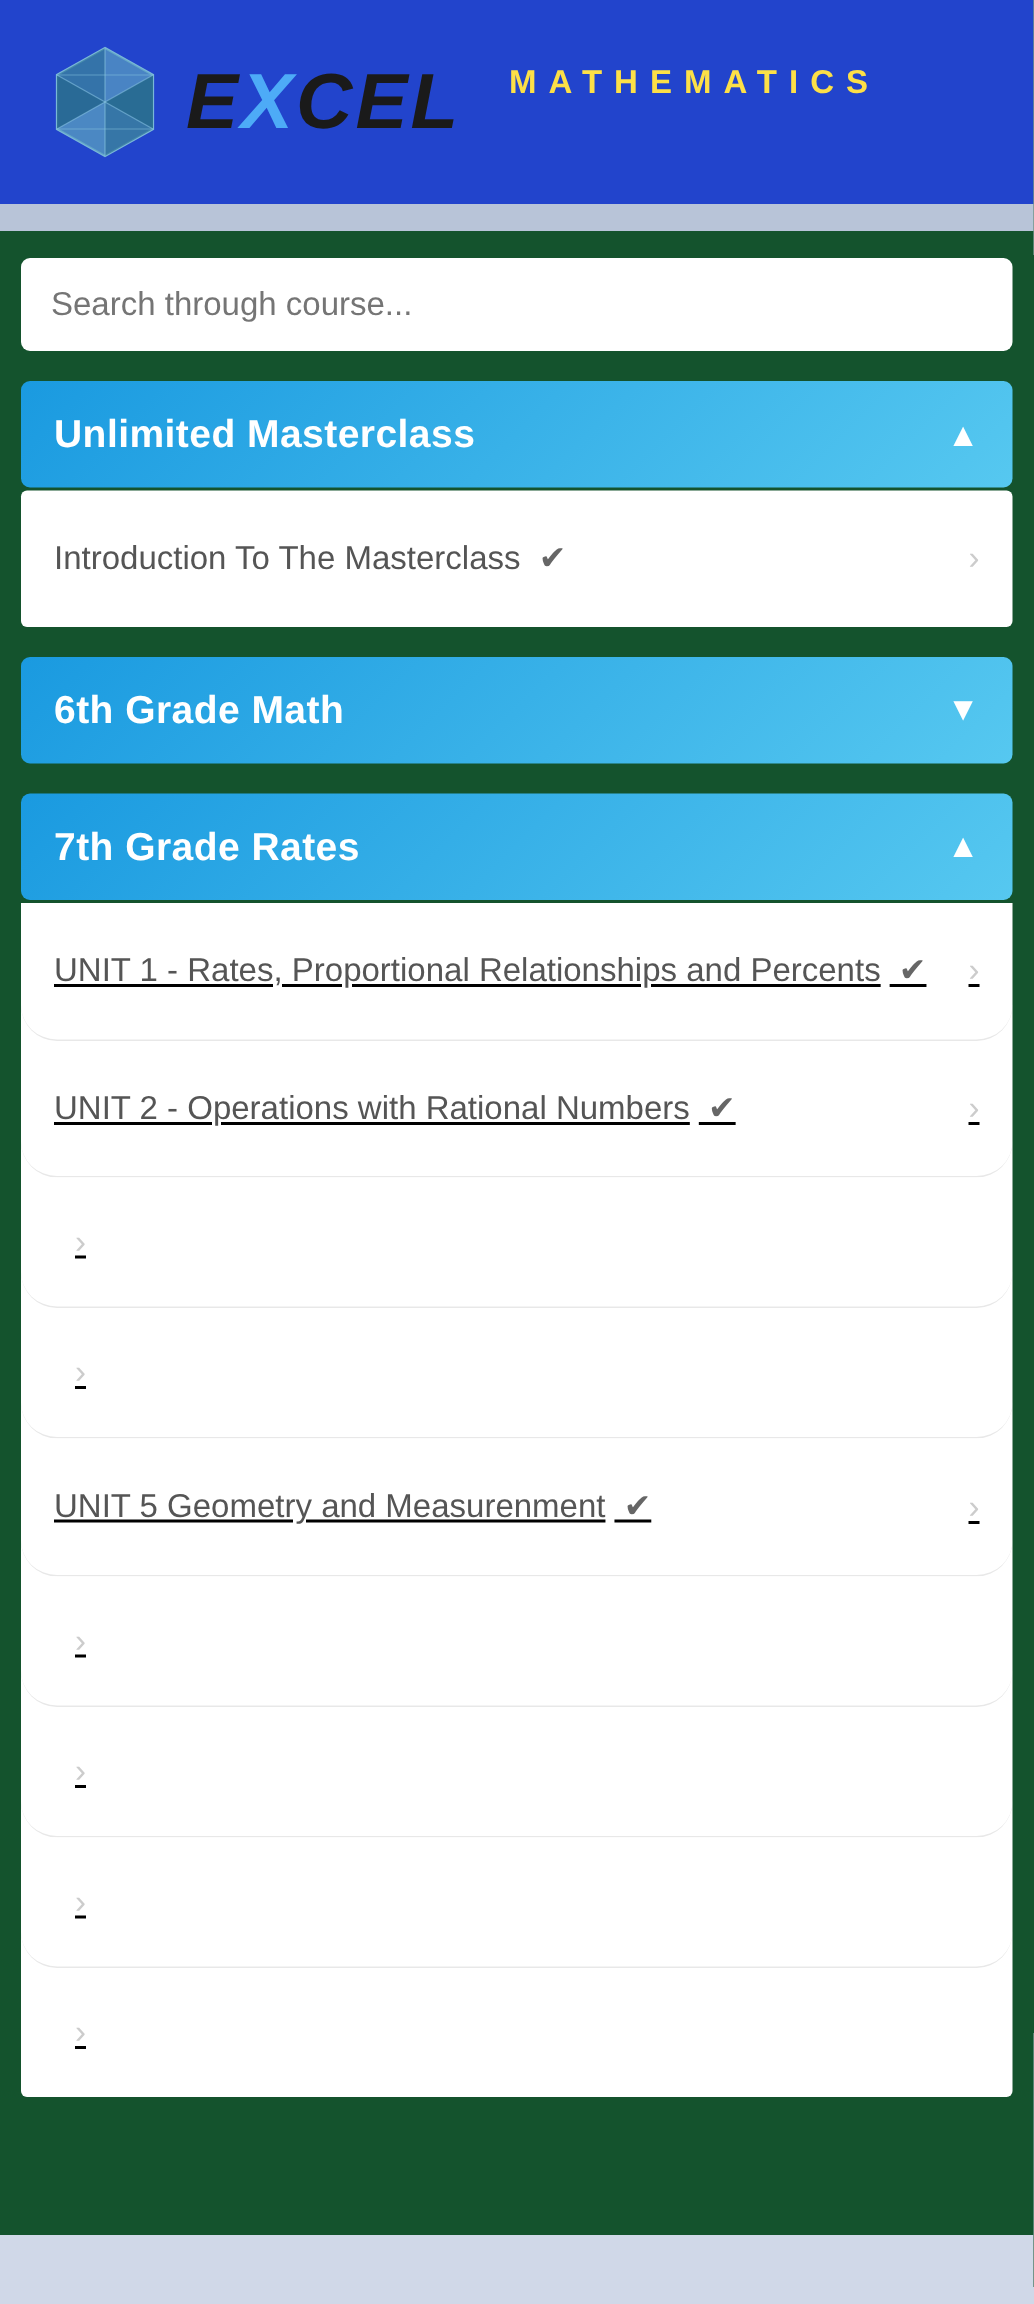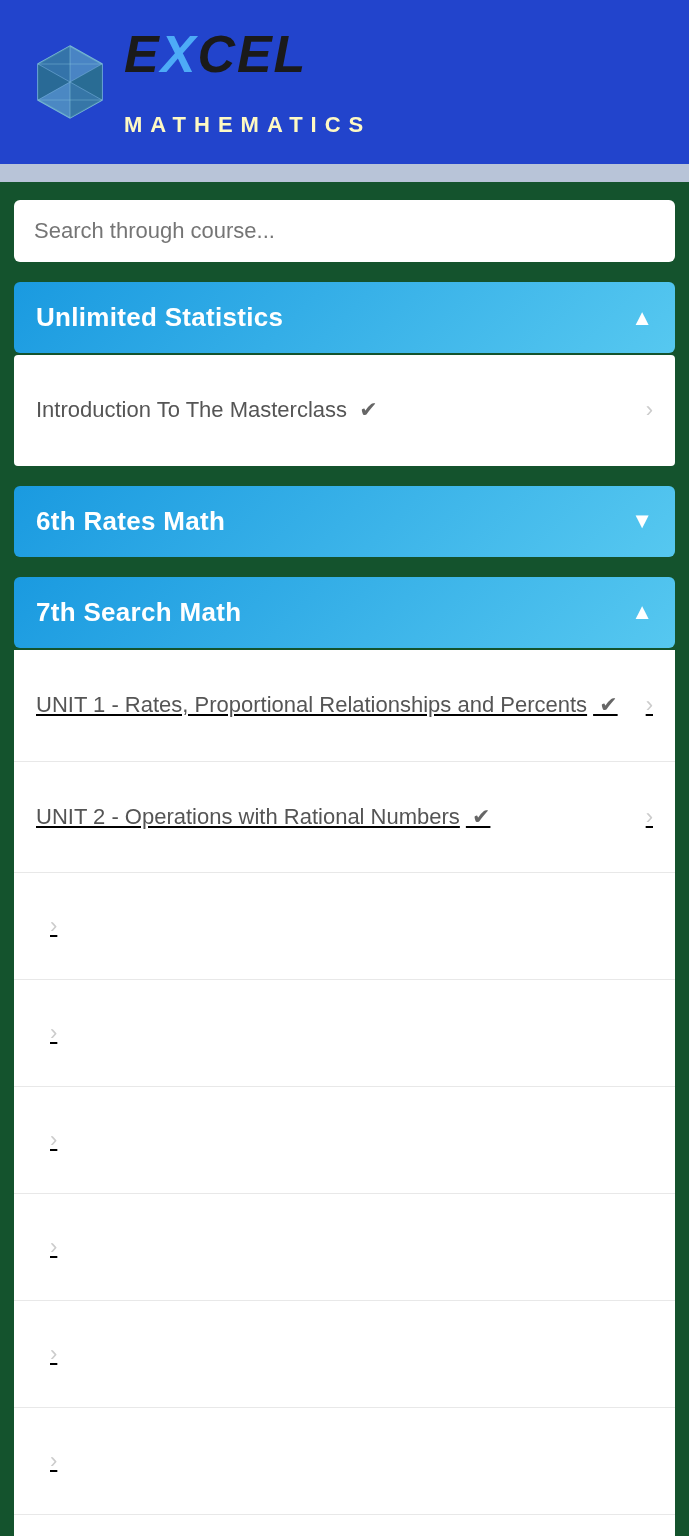--- a/index.html
+++ b/index.html
@@ -27,21 +27,21 @@
       gap: 14px;
     }
 
     .logo-icon {
       width: 80px;
       height: 80px;
     }
 
     .logo-text {
       display: flex;
-      flex-direction: column;
+      flex-direction: row;
       line-height: 1;
       gap: 32px;
     }
 
     .logo-excel {
       font-size: 52px;
       font-weight: 900;
       color: #1a1a1a;
       letter-spacing: 2px;
       font-style: italic;
@@ -49,21 +49,21 @@
       font-family: 'Arial Black', Arial, sans-serif;
     }
 
     .logo-excel span {
       color: #4dabf7;
     }
 
     .logo-math {
       font-size: 22px;
       font-weight: 700;
-      color: #fef9c3;
+      color: #fde047;
       letter-spacing: 8px;
       font-family: 'Arial', sans-serif;
       text-transform: uppercase;
       margin-top: 2px;
     }
 
     
     .separator {
       width: 100%;
       height: 18px;
@@ -124,23 +124,24 @@
       border-radius: 0 0 4px 4px;
       margin-bottom: 20px;
       overflow: hidden;
       text-decoration: underline;
     }
 
     .section-item {
       display: flex;
       align-items: center;
       justify-content: space-between;
-      padding: 40px 22px;
+      padding: 30px 22px;
       border-bottom: 1px solid #e8e8e8;
       cursor: pointer;
+      border-radius: 24px;
     }
 
     .section-item:last-child {
       border-bottom: none;
     }
 
     .item-label {
       font-size: 22px;
       color: #555;
       flex: 1;
@@ -200,54 +201,55 @@
 <div class="separator"></div>
 
 <div class="main-content">
 
   
   <input type="text" class="search-bar" placeholder="Search through course..." style="">
 
   
   <div id="sections-container">
       <div class="section-header blue">
-        <span class="section-header-label">Unlimited Statistics</span>
+        <span class="section-header-label">Unlimited Masterclass</span>
         <span class="section-chevron">▲</span>
       </div>
       <div class="standalone-items" style="margin-bottom: 20px;">
         <div class="section-item">
           <span class="item-label">Introduction To The Masterclass<span class="check-icon"> ✔</span></span>
           <span class="chevron-right">›</span>
         </div>
       </div>
       <div class="section-header blue">
-        <span class="section-header-label">6th Rates Math</span>
+        <span class="section-header-label">6th Grade Math</span>
         <span class="section-chevron">▼</span>
       </div>
       <div style="margin-bottom: 20px;"></div>
       <div class="section-header blue">
-        <span class="section-header-label">7th Search Math</span>
+        <span class="section-header-label">7th Grade Rates</span>
         <span class="section-chevron">▲</span>
       </div>
       <div class="section-items" style="margin-bottom: 20px;">
         <div class="section-item">
           <span class="item-label">UNIT 1 - Rates, Proportional Relationships and Percents<span class="check-icon"> ✔</span></span>
           <span class="chevron-right">›</span>
         </div>
         <div class="section-item">
           <span class="item-label">UNIT 2 - Operations with Rational Numbers<span class="check-icon"> ✔</span></span>
           <span class="chevron-right">›</span>
         </div>
         <div class="section-item">
           <span class="chevron-right">›</span>
         </div>
         <div class="section-item">
           <span class="chevron-right">›</span>
         </div>
         <div class="section-item">
+          <span class="item-label">UNIT 5 Geometry and Measurenment<span class="check-icon"> ✔</span></span>
           <span class="chevron-right">›</span>
         </div>
         <div class="section-item">
           <span class="chevron-right">›</span>
         </div>
         <div class="section-item">
           <span class="chevron-right">›</span>
         </div>
         <div class="section-item">
           <span class="chevron-right">›</span>

